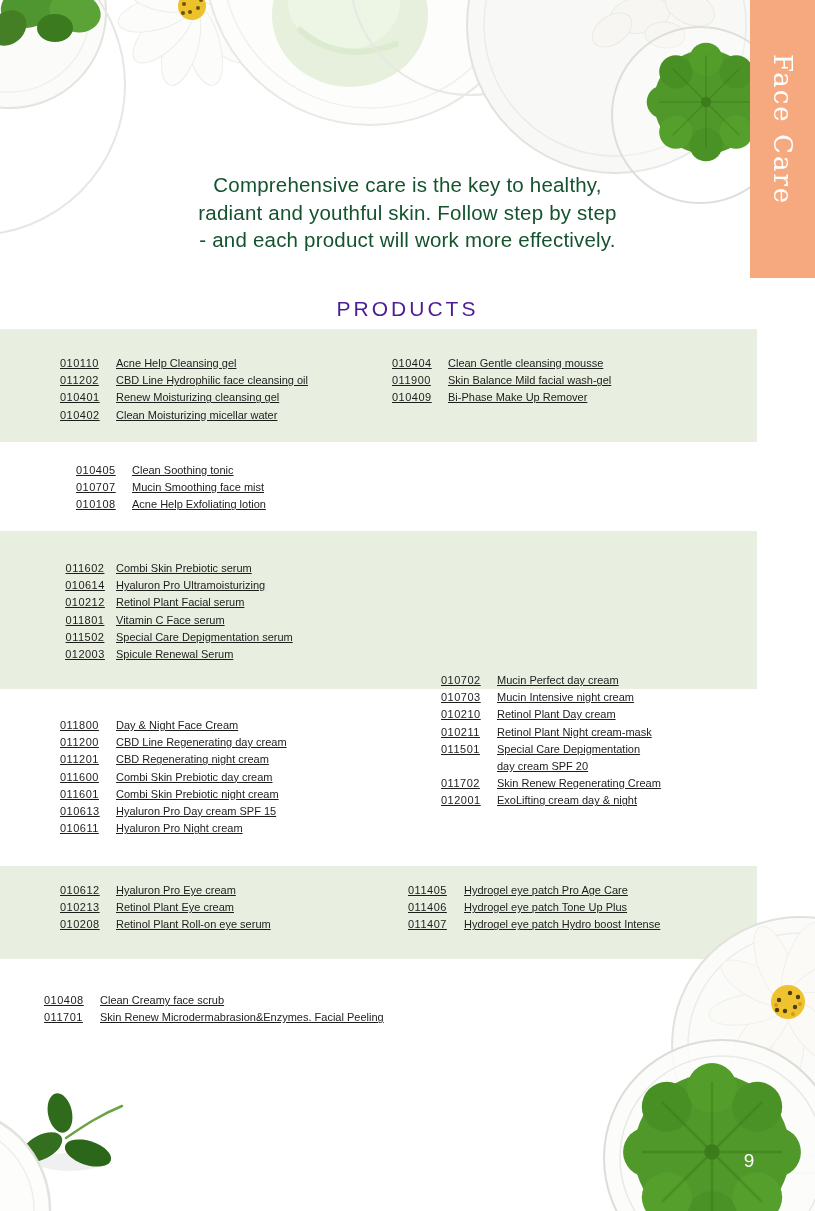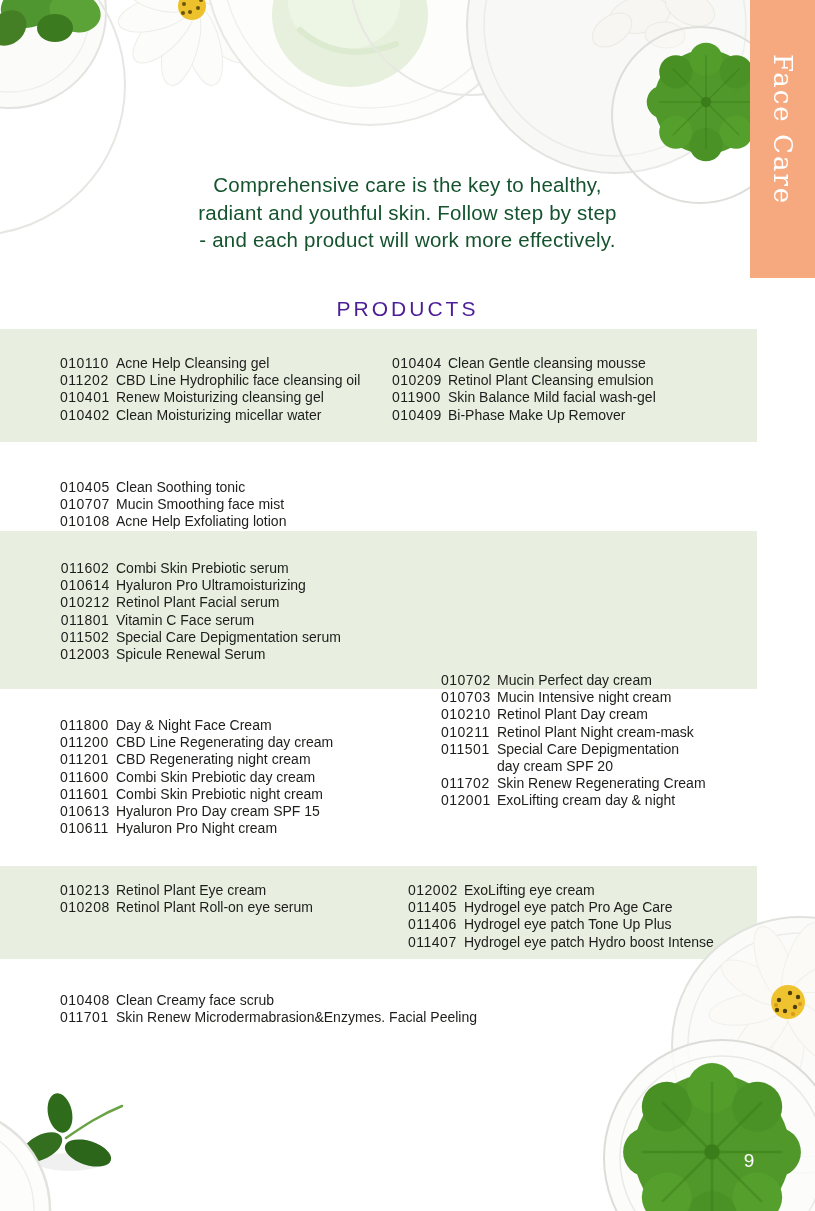--- a/index.html
+++ b/index.html
@@ -16,33 +16,33 @@
   .band3{top:866px;height:93px;}
 
   
   .intro{position:absolute;top:171px;left:0;width:815px;text-align:center;
          font-size:20.5px;line-height:27.5px;letter-spacing:.2px;color:#14532d;
          white-space:pre-line;z-index:3;}
   .products-title{position:absolute;top:297px;left:0;width:815px;text-align:center;
          font-size:21px;letter-spacing:3px;color:#4c1d95;z-index:3;}
 
   
-  .plist{position:absolute;z-index:3;font-size:14px;line-height:17.2px;}
+  .plist{position:absolute;z-index:3;font-size:11px;line-height:17.2px;text-decoration:underline;}
   .row{display:flex;align-items:flex-start;}
   .code{flex:0 0 50px;margin-right:6px;letter-spacing:.5px;}
   .pname{white-space:pre-line;}
   .b1l{left:60px;top:355px;width:335px;}
   .b1r{left:392px;top:355px;width:360px;}
-  .b2 {left:60px;top:462px;width:345px;margin-top:17px;}
+  .b2 {left:76px;top:462px;width:345px;}
   .b3 {left:60px;top:560px;width:345px;text-align:center;}
   .b4l{left:60px;top:717px;width:340px;}
   .b4r{left:408px;top:672px;width:335px;margin-left:33px;}
   .b5l{left:60px;top:882px;width:340px;}
   .b5r{left:408px;top:882px;width:345px;}
-  .b6 {left:60px;top:992px;width:475px;}
+  .b6 {left:44px;top:992px;width:475px;}
 
   
   .tab{position:absolute;left:750px;top:0;width:65px;height:278px;background:#F6A87E;
        z-index:4;display:flex;justify-content:center;box-sizing:border-box;padding-top:54px;}
   .tab-label{writing-mode:vertical-rl;font-family:"DejaVu Serif",serif;color:#ffffff;
        font-size:26px;letter-spacing:2px;}
 
   .page-num{position:absolute;left:737px;top:1150px;width:24px;text-align:center;
        color:#ffffff;font-size:19px;z-index:5;}
 </style>
@@ -214,24 +214,20 @@
     <span class="code">010402</span>
     <span class="pname">Clean Moisturizing micellar water</span>
   </div>
 </div>
   <div class="plist b1r">
   <div class="row">
     <span class="code">010404</span>
     <span class="pname">Clean Gentle cleansing mousse</span>
   </div>
 
-  <div class="row">
-    <span class="code">010209</span>
-    <span class="pname">Retinol Plant Cleansing emulsion</span>
-  </div>
 
   <div class="row">
     <span class="code">011900</span>
     <span class="pname">Skin Balance Mild facial wash-gel</span>
   </div>
 
   <div class="row">
     <span class="code">010409</span>
     <span class="pname">Bi-Phase Make Up Remover</span>
   </div>
@@ -354,37 +350,37 @@
     <span class="pname">Skin Renew Regenerating Cream</span>
   </div>
 
   <div class="row">
     <span class="code">012001</span>
     <span class="pname">ExoLifting cream day &amp; night</span>
   </div>
 </div>
 
   <div class="plist b5l">
+  <div class="row">
+    <span class="code">010612</span>
+    <span class="pname">Hyaluron Pro Eye cream</span>
+  </div>
 
 
   <div class="row">
     <span class="code">010213</span>
     <span class="pname">Retinol Plant Eye cream</span>
   </div>
 
   <div class="row">
     <span class="code">010208</span>
     <span class="pname">Retinol Plant Roll-on eye serum</span>
   </div>
 </div>
   <div class="plist b5r">
-  <div class="row">
-    <span class="code">012002</span>
-    <span class="pname">ExoLifting eye cream</span>
-  </div>
 
   <div class="row">
     <span class="code">011405</span>
     <span class="pname">Hydrogel eye patch Pro Age Care</span>
   </div>
 
   <div class="row">
     <span class="code">011406</span>
     <span class="pname">Hydrogel eye patch Tone Up Plus</span>
   </div>

